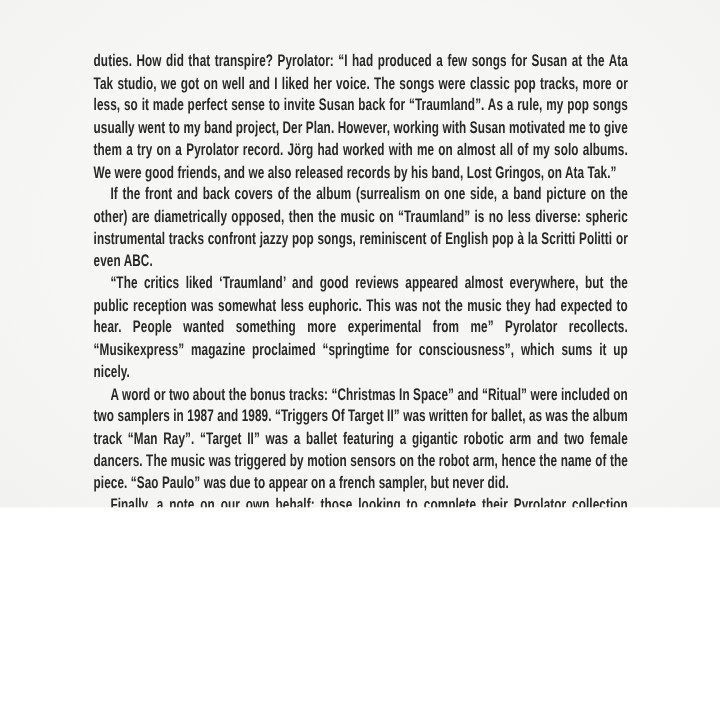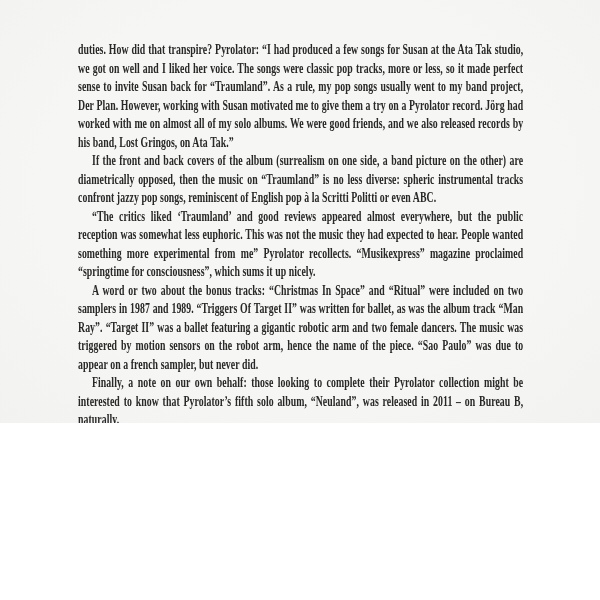--- a/index.html
+++ b/index.html
@@ -2,21 +2,21 @@
 <html><head>
 <meta charset="utf-8">
 <style>
   html, body { margin: 0; padding: 0; }
   .page {
     position: relative;
     width: 600px;
     height: 423px;
     background: radial-gradient(ellipse at 50% 45%, #f6f6f4 60%, #f2f2f0 100%);
     overflow: hidden;
-    font-family: Liberation Serif, serif;
+    font-family: Liberation Sans, sans-serif;
   }
   .article {
     position: absolute;
     left: 78px;
     top: 41px;
     width: 636px;               
     transform: scaleX(0.70);    
     transform-origin: left top;
     color: #282828;
     font-size: 14px;

